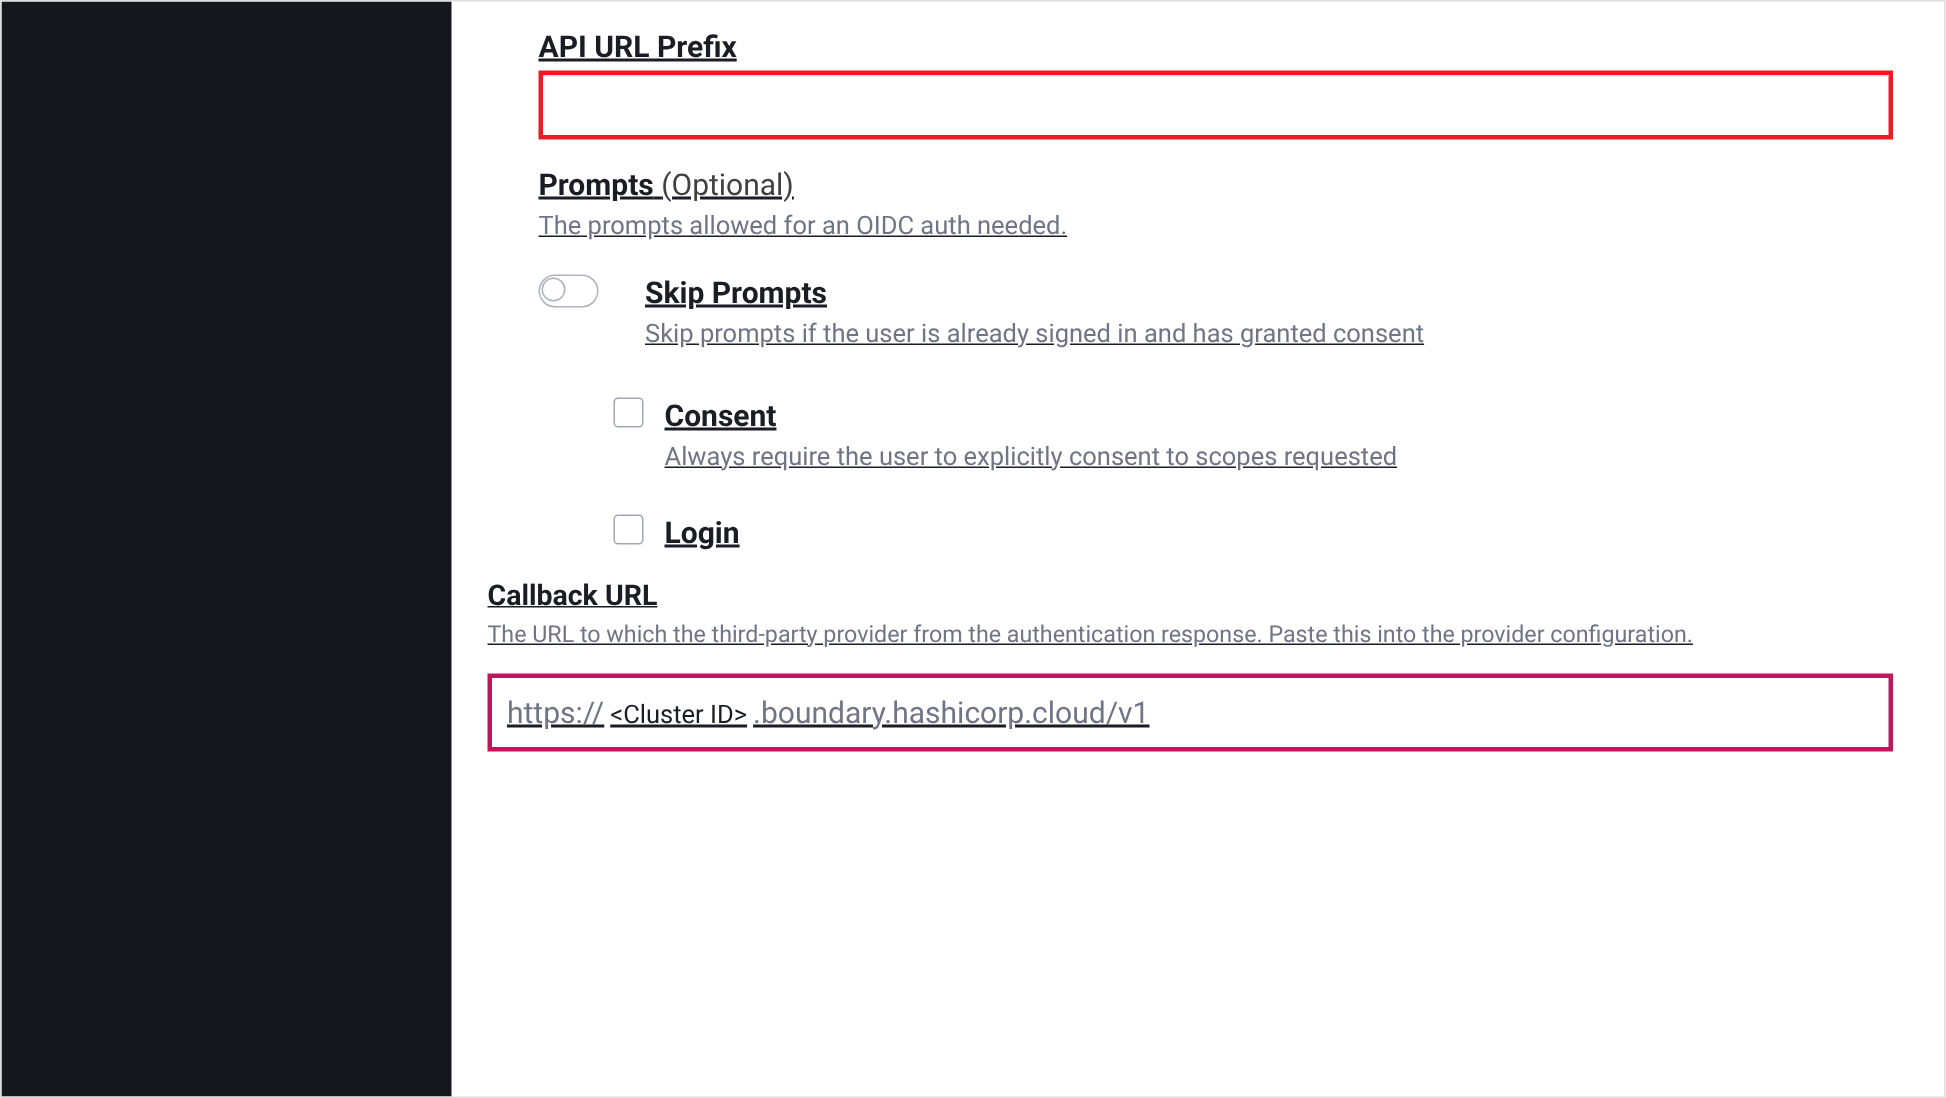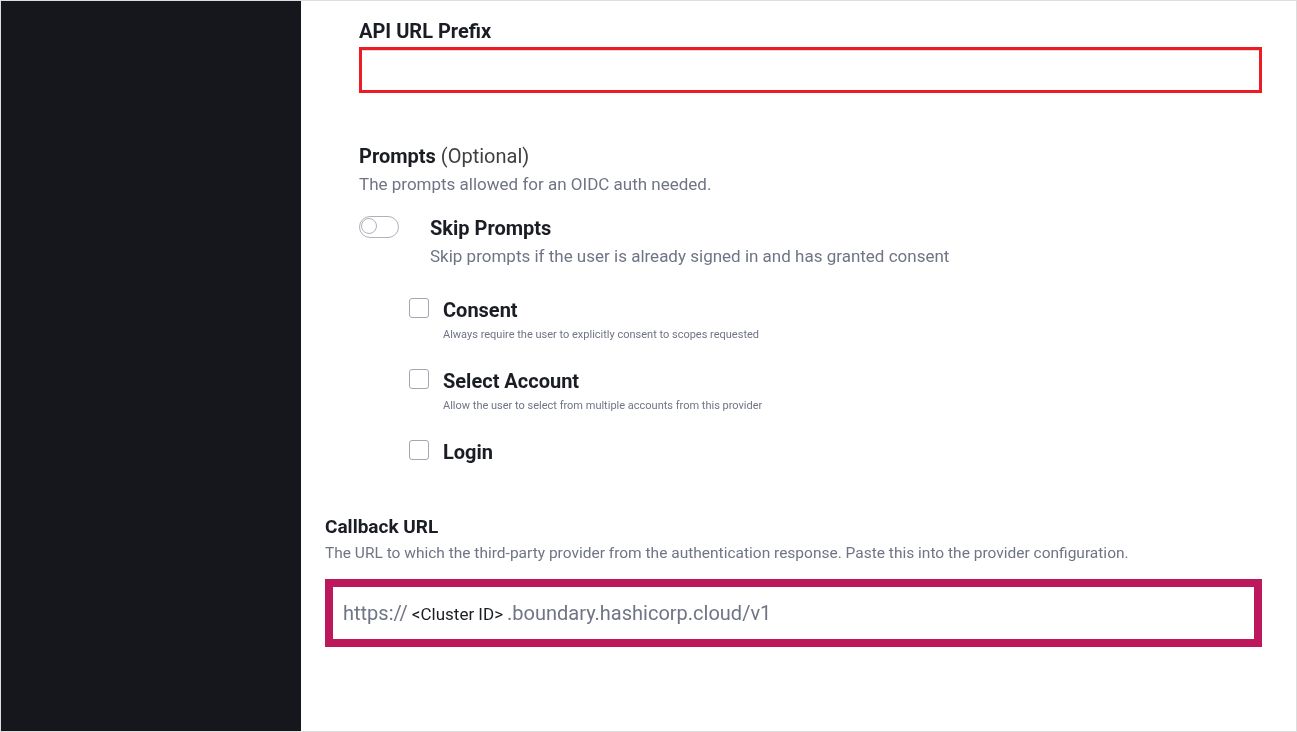--- a/index.html
+++ b/index.html
@@ -17,21 +17,21 @@
       background: #15171c;
       height: 100%;
       flex-shrink: 0;
     }
     .main {
       flex: 1;
       padding: 18px 34px 30px 58px;
       overflow: auto;
       position: relative;
     }
-    .section { margin-bottom: 51px; }
+    .section { margin-bottom: 18px; text-decoration: underline; }
     .label-row {
       font-size: 20px;
       font-weight: 700;
       color: #1b1d25;
       margin-bottom: 4px;
     }
     .label-optional {
       font-weight: 400;
       color: #404040;
       font-size: 20px;
@@ -78,28 +78,28 @@
     .toggle-desc { font-size: 17px; color: #6f7585; margin-top: 6px; }
     .toggle-body { flex: 1; }
     .check-list { margin-left: 50px; margin-top: 32px; }
     .check-row { display: flex; gap: 14px; margin-bottom: 28px; }
     .checkbox {
       width: 20px; height: 20px; border-radius: 3px;
       border: 1.5px solid #a2a7b3; flex-shrink: 0; margin-top: 0px;
       cursor: pointer; background: #fff;
     }
     .check-label { font-size: 20px; font-weight: 700; }
-    .check-desc { font-size: 11px; color: #6f7585; margin-top: 6px; }
+    .check-desc { font-size: 17px; color: #6f7585; margin-top: 6px; }
     .check-body { flex: 1; }
 
     .callback-section .label-row { font-size: 19px; margin-left: -34px; }
     .callback-section .helptext { font-size: 15.5px; margin-left: -34px; }
     .callback-box {
-      border: 8px solid #be185d;
-      height: 68px; width: calc(100% + 34px);
+      border: 3px solid #be185d;
+      height: 52px; width: calc(100% + 34px);
       margin-left: -34px;
       display: flex; align-items: center;
       padding: 0 10px;
       font-size: 20px; color: #6f7585;
       margin-top: 2px;
     }
     .callback-text { white-space: nowrap; }
     .cluster-id {
       font-size: 17px; color: #1b1d25; padding: 0 4px;
     }
@@ -136,27 +136,20 @@
     </div>
 
     <div class="check-list">
       <div class="check-row">
         <div class="checkbox"></div>
         <div class="check-body">
           <div class="check-label">Consent</div>
           <div class="check-desc">Always require the user to explicitly consent to scopes requested</div>
         </div>
       </div>
-      <div class="check-row">
-        <div class="checkbox"></div>
-        <div class="check-body">
-          <div class="check-label">Select Account</div>
-          <div class="check-desc">Allow the user to select from multiple accounts from this provider</div>
-        </div>
-      </div>
       <div class="check-row" style="margin-bottom:0;">
         <div class="checkbox"></div>
         <div class="check-body">
           <div class="check-label">Login</div>
         </div>
       </div>
     </div>
   </div>
 
   <div class="section callback-section">

